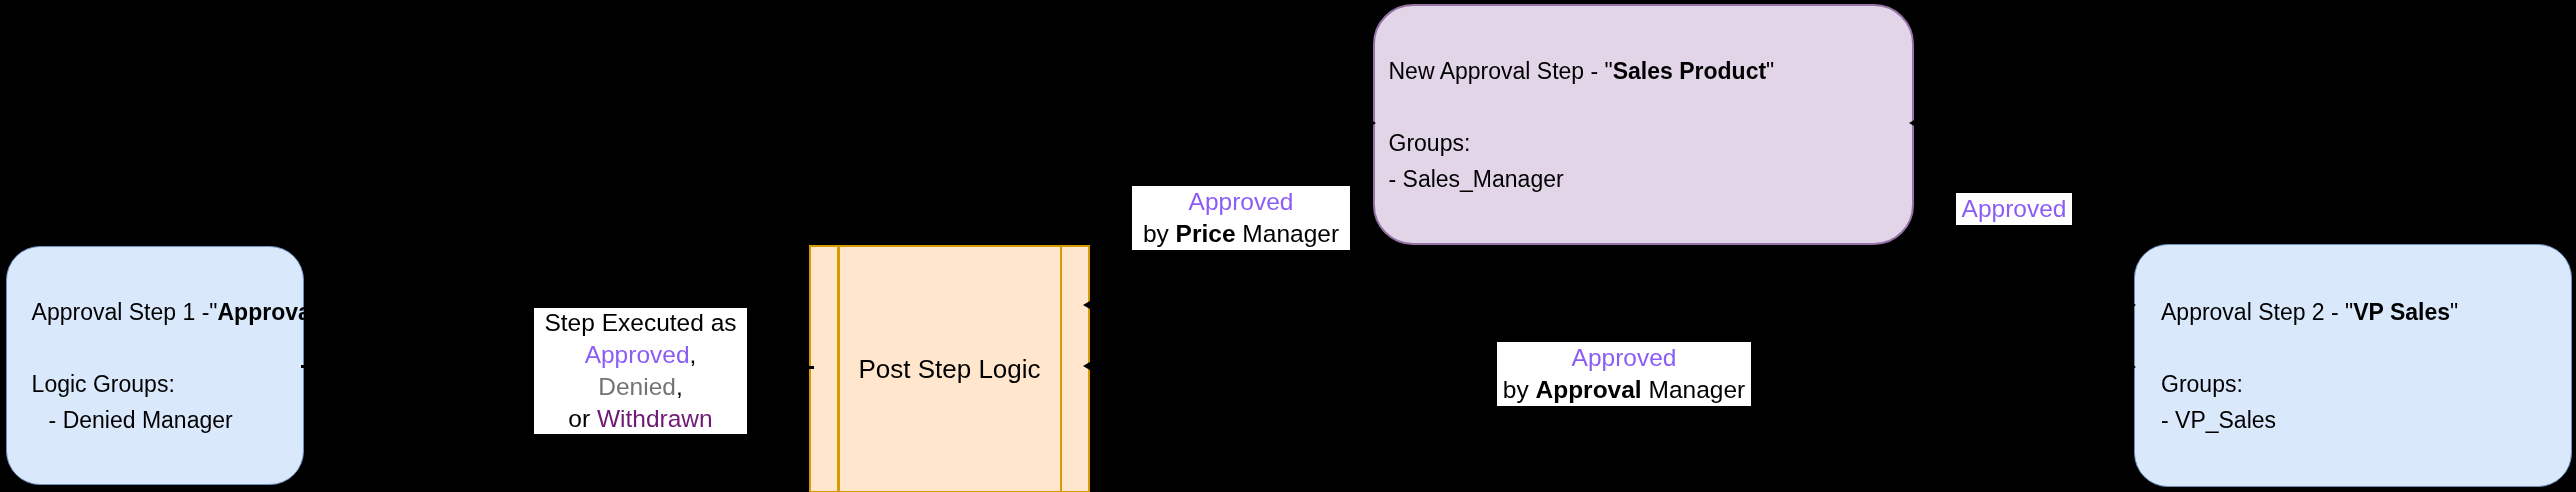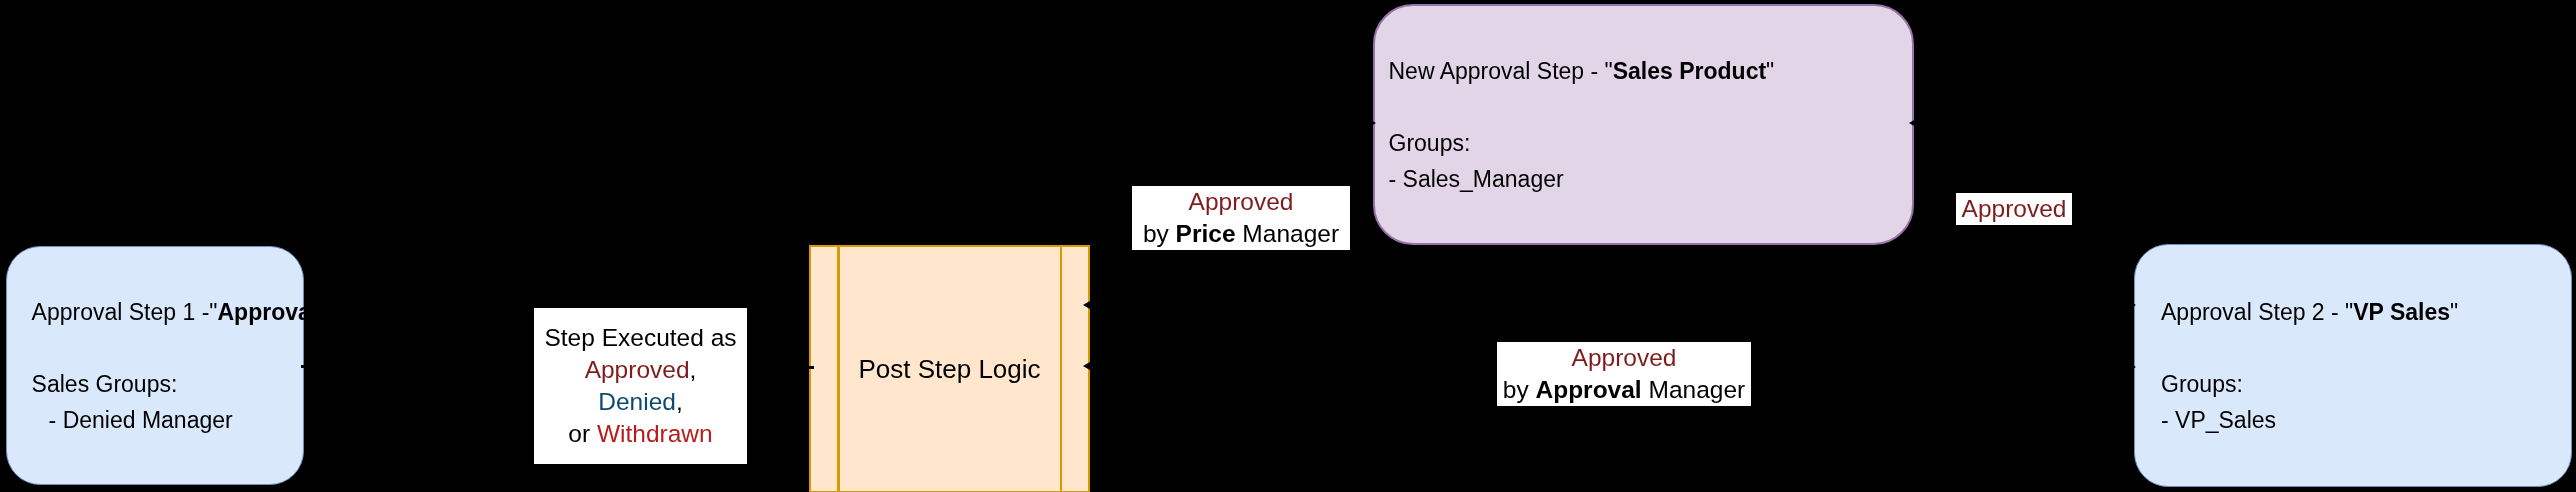--- a/index.html
+++ b/index.html
@@ -11,45 +11,45 @@
   .purple{background:#e1d5e7;border:2.5px solid #9673a6;border-radius:40px;}
   .orange{background:#ffe6cc;border:2.5px solid #d79b00;}
   .whitebox{position:absolute;box-sizing:border-box;background:#ffffff;display:flex;
             flex-direction:column;justify-content:center;text-align:center;
             font-size:24.5px;line-height:32px;}
   .boxtext{font-size:23px;line-height:36px;}
   .line{white-space:pre;}
   .blankline{height:36px;}
   .indent{padding-left:17px;}
   .b{font-weight:bold;}
-  .green{color:#7f1d1d;}
-  .red{color:#0c4a6e;}
-  .gray{color:#b91c1c;}
+  .green{color:#8b5cf6;}
+  .red{color:#737373;}
+  .gray{color:#701a75;}
   .innerbar{position:absolute;top:0;bottom:0;width:2.5px;background:#d79b00;}
   .postlabel{font-size:26px;text-align:center;}
   .tip{position:absolute;width:0;height:0;}
   .tip-left{border-top:7.4px solid transparent;border-bottom:7.4px solid transparent;
             border-right:12.3px solid #000;}
   .tip-right{border-top:7.4px solid transparent;border-bottom:7.4px solid transparent;
              border-left:12.3px solid #000;}
   .dash{position:absolute;height:2.5px;width:9.8px;background:#000;}
 </style>
 </head>
 <body>
 
 <div id="canvas">
 
   <div class="node blue boxtext" style="left:6.1px;top:246px;width:298px;height:239px;padding-left:24.5px;">
     <div class="line"><span>Approval Step 1 -"</span><span class="b">Approval</span><span>"</span></div>
     <div class="line blankline"></div>
-    <div class="line">Sales Groups:</div>
+    <div class="line">Logic Groups:</div>
     <div class="line indent">- Denied Manager</div>
   </div>
 
-  <div class="whitebox" style="left:534px;top:308px;width:213px;height:156px;">
+  <div class="whitebox" style="left:534px;top:308px;width:213px;height:126px;">
     <div class="line">Step Executed as</div>
     <div class="line"><span class="green">Approved</span><span>,</span></div>
     <div class="line"><span class="red">Denied</span><span>,</span></div>
     <div class="line"><span>or </span><span class="gray">Withdrawn</span></div>
   </div>
 
   <div class="node orange" style="left:809px;top:245px;width:281px;height:248px;">
     <div class="innerbar" style="left:26px;"></div>
     <div class="innerbar" style="right:26px;"></div>
     <div class="postlabel">Post Step Logic</div>

